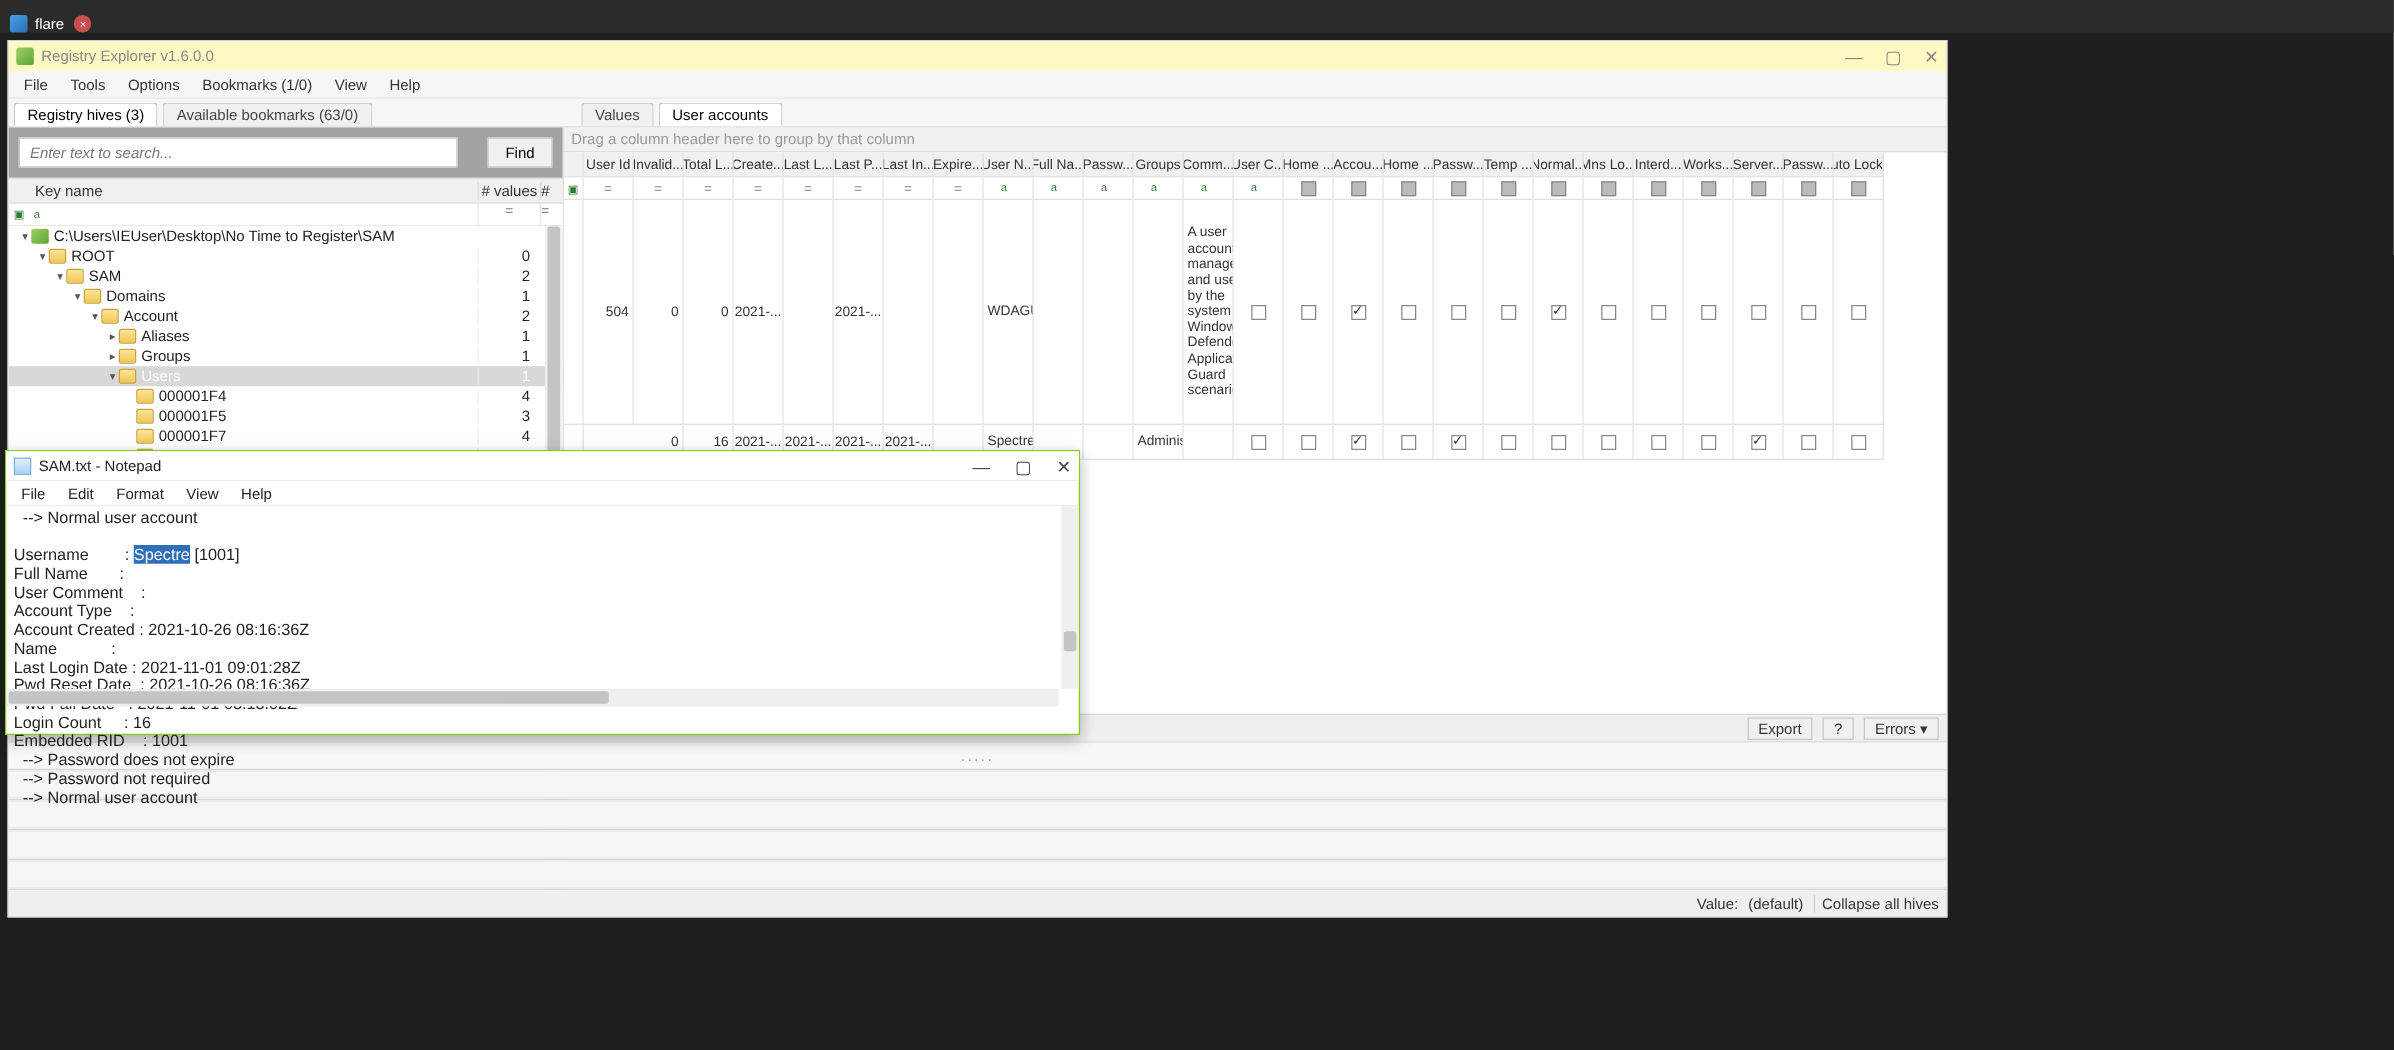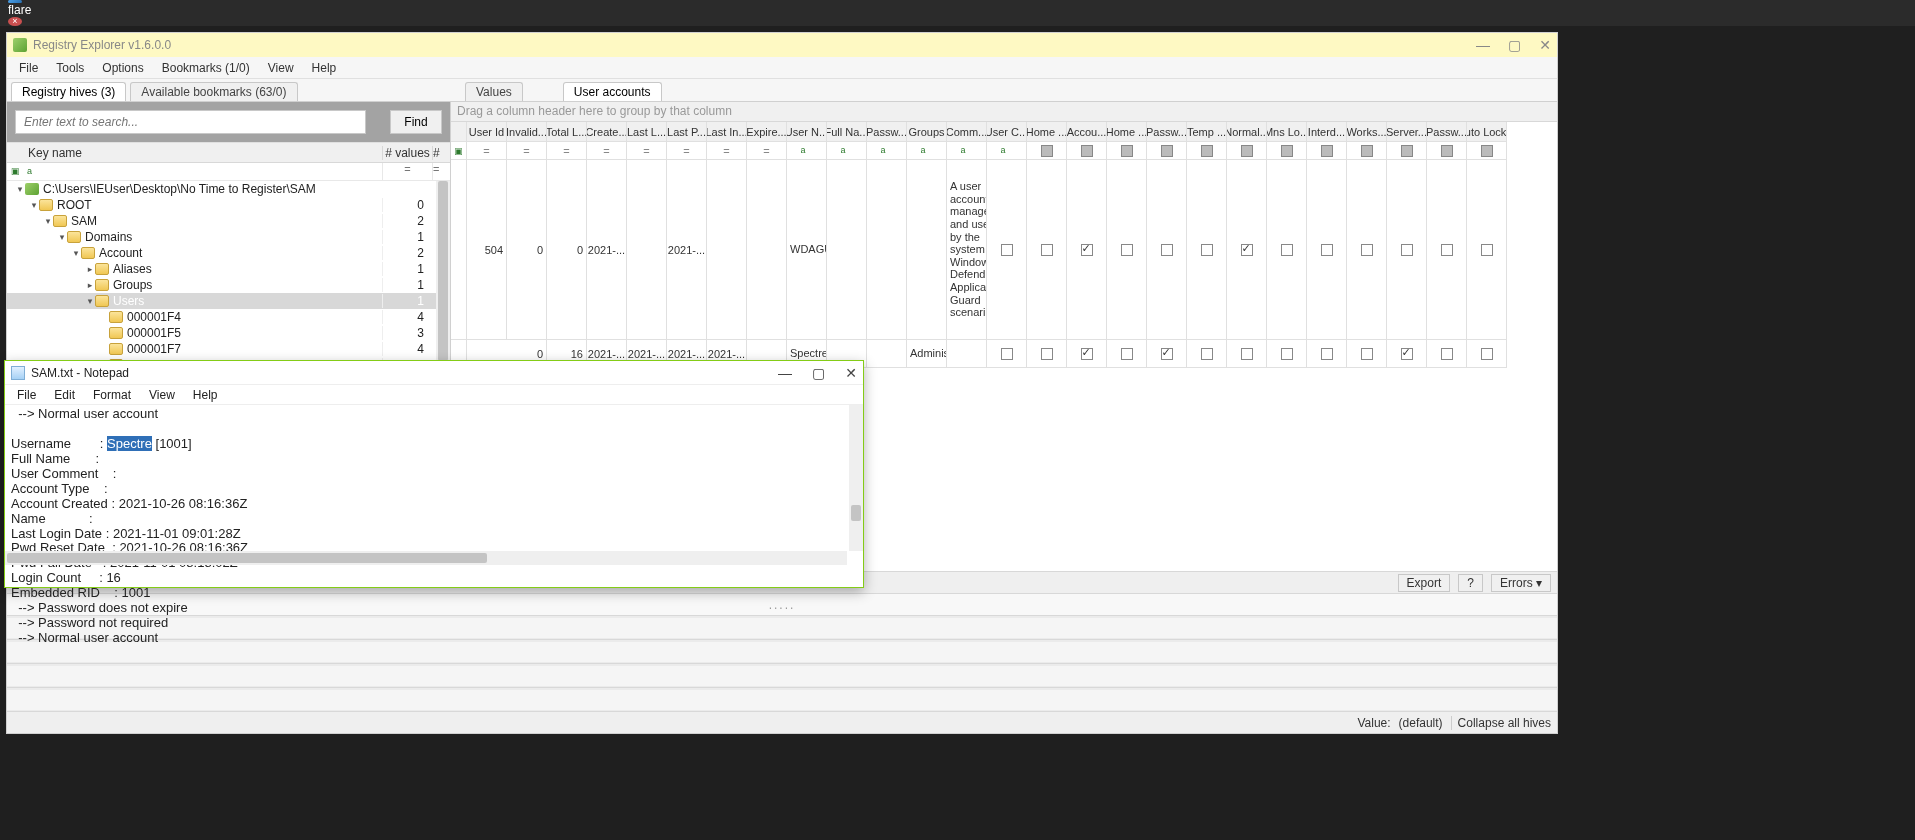--- a/index.html
+++ b/index.html
@@ -1,19 +1,19 @@
 <!DOCTYPE html>
 <html><head>
 <meta charset="utf-8">
 <style>
 * { box-sizing: border-box; font-family: "Segoe UI", Tahoma, sans-serif; }
 body { margin:0; padding:0; background:#1f1f1f; width:1915px; height:840px; position:relative; overflow:hidden; color:#222; font-size:12px; }
 
 
-.taskbar { background:#2b2b2b; height:26px; display:flex; align-items:flex-start; padding:0 8px; color:#fff;flex-direction:column; }
+.taskbar { background:#2b2b2b; height:26px; display:flex; align-items:flex-end; padding:0 8px; color:#fff; }
 .flare-icon { width:14px; height:14px; background: linear-gradient(135deg,#4aa0e8,#2a6fb0); border-radius:2px; margin-right:6px; display:inline-block;}
 .flare-text { color:#fff; font-size:12px; margin-right:8px; }
 .flare-close { width:14px; height:14px; background:#c94f4f; border-radius:50%; color:#fff; display:flex; align-items:center; justify-content:center; font-size:9px; line-height:1; cursor:pointer;}
 
 
 .regwin { position:absolute; left:6px; top:32px; width:1552px; height:702px; background:#f6f6f6; border:1px solid #d0d0d0; }
 .regwin-title { height:24px; background:#fef9c3; display:flex; align-items:center; padding:0 6px; color:#888; font-size:12px; }
 .regwin-title .tsicon { width:14px; height:14px; margin-right:6px; background:linear-gradient(135deg,#9ed06a,#5da233); border-radius:2px; display:inline-block;}
 .regwin-title .wc { margin-left:auto; display:flex; gap:18px; font-size:14px; color:#888;}
 .regwin-title .wc span { cursor:default; }
@@ -130,21 +130,21 @@
     <span>Bookmarks (1/0)</span>
     <span>View</span>
     <span>Help</span>
   </div>
 
   <div style="display:flex; background:#f6f6f6; height:22px;">
     <div class="tabstrip" style="width:444px;">
       <div class="tab active">Registry hives (3)</div>
       <div class="tab inactive">Available bookmarks (63/0)</div>
     </div>
-    <div class="tabstrip" style="flex:1; padding-left:10px;gap:36px;">
+    <div class="tabstrip" style="flex:1; padding-left:10px;">
       <div class="tab inactive">Values</div>
       <div class="tab active">User accounts</div>
     </div>
   </div>
 
   <div class="mainarea">
 
     <div class="leftpane">
       <div class="searchrow">
         <input placeholder="Enter text to search..." style="">

